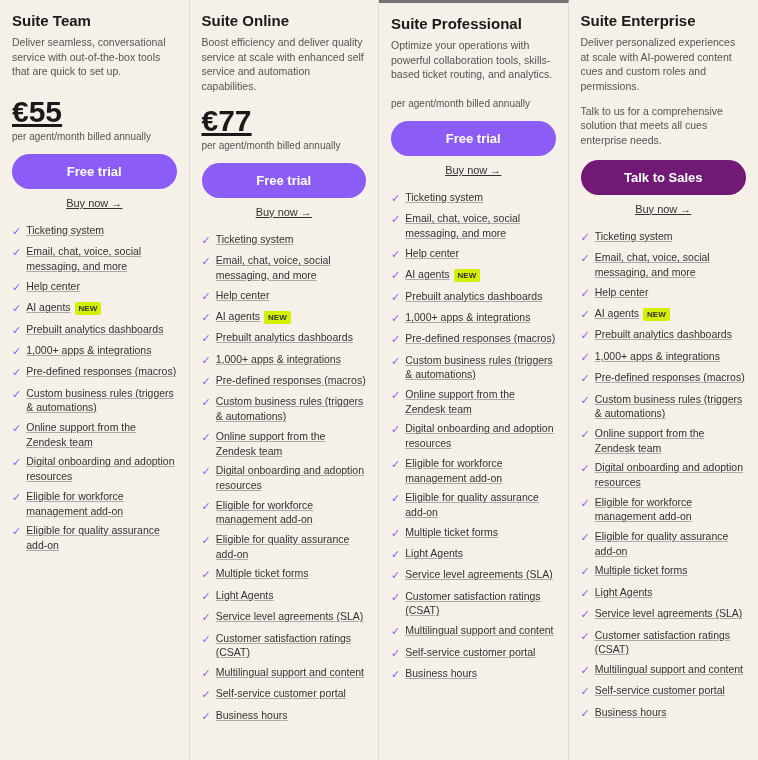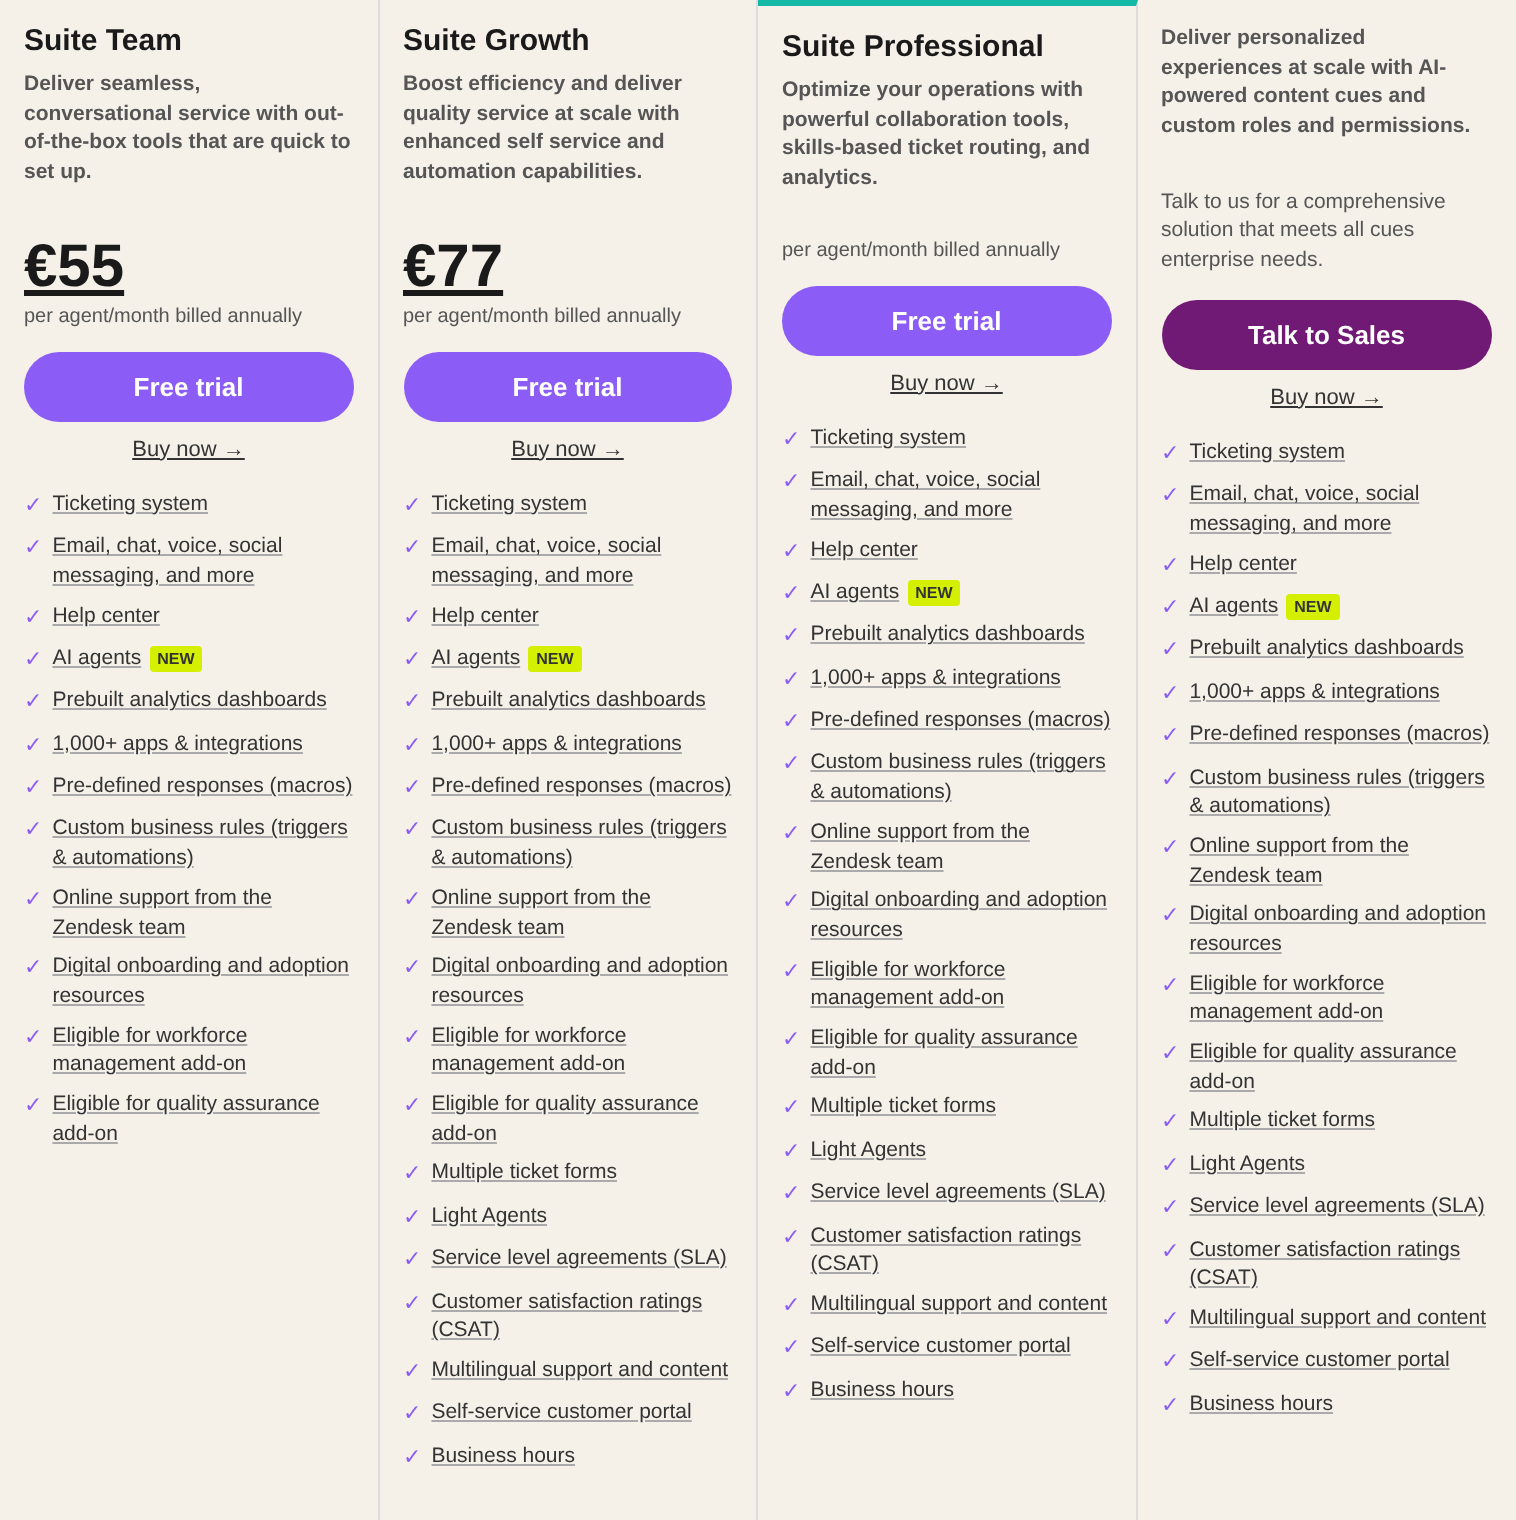--- a/index.html
+++ b/index.html
@@ -18,35 +18,34 @@
     }
     .plan-col {
       padding: 12px 12px;
       border-right: 1px solid #ddd;
       position: relative;
     }
     .plan-col:last-child {
       border-right: none;
     }
     .plan-col.featured {
-      border-top: 3px solid #14b8a6;
+      border-top: 3px solid #737373;
     }
     .plan-name {
       font-size: 15px;
       font-weight: bold;
       color: #1a1a1a;
       margin-bottom: 6px;
     }
     .plan-desc {
       font-size: 10.5px;
       color: #555;
       line-height: 1.4;
-      margin-bottom: 23px;
+      margin-bottom: 10px;
       min-height: 50px;
-      font-weight: bold;
     }
     .plan-price {
       font-size: 30px;
       font-weight: bold;
       color: #1a1a1a;
       margin-bottom: 2px;
       text-decoration: underline;
     }
     .plan-billing {
       font-size: 10px;
@@ -188,21 +187,21 @@
           <span class="check">✓</span>
           <span class="feature-text">Eligible for workforce management add-on</span>
         </li>
         <li>
           <span class="check">✓</span>
           <span class="feature-text">Eligible for quality assurance add-on</span>
         </li>
       </ul>
     </div>
     <div class="plan-col">
-      <div class="plan-name">Suite Growth</div>
+      <div class="plan-name">Suite Online</div>
       <div class="plan-desc">Boost efficiency and deliver quality service at scale with enhanced self service and automation capabilities.</div>
       <div class="plan-price">€77</div>
       <div class="plan-billing">per agent/month billed annually</div>
       <button class="btn-trial">Free trial</button>
       <a class="buy-now-link">Buy now →</a>
       <ul class="feature-list">
         <li>
           <span class="check">✓</span>
           <span class="feature-text">Ticketing system</span>
         </li>
@@ -359,20 +358,21 @@
           <span class="check">✓</span>
           <span class="feature-text">Self-service customer portal</span>
         </li>
         <li>
           <span class="check">✓</span>
           <span class="feature-text">Business hours</span>
         </li>
       </ul>
     </div>
     <div class="plan-col">
+      <div class="plan-name">Suite Enterprise</div>
       <div class="plan-desc">Deliver personalized experiences at scale with AI-powered content cues and custom roles and permissions.</div>
       <div class="enterprise-note">Talk to us for a comprehensive solution that meets all cues enterprise needs.</div>
       <button class="btn-sales">Talk to Sales</button>
       <a class="buy-now-link">Buy now →</a>
       <ul class="feature-list">
         <li>
           <span class="check">✓</span>
           <span class="feature-text">Ticketing system</span>
         </li>
         <li>

